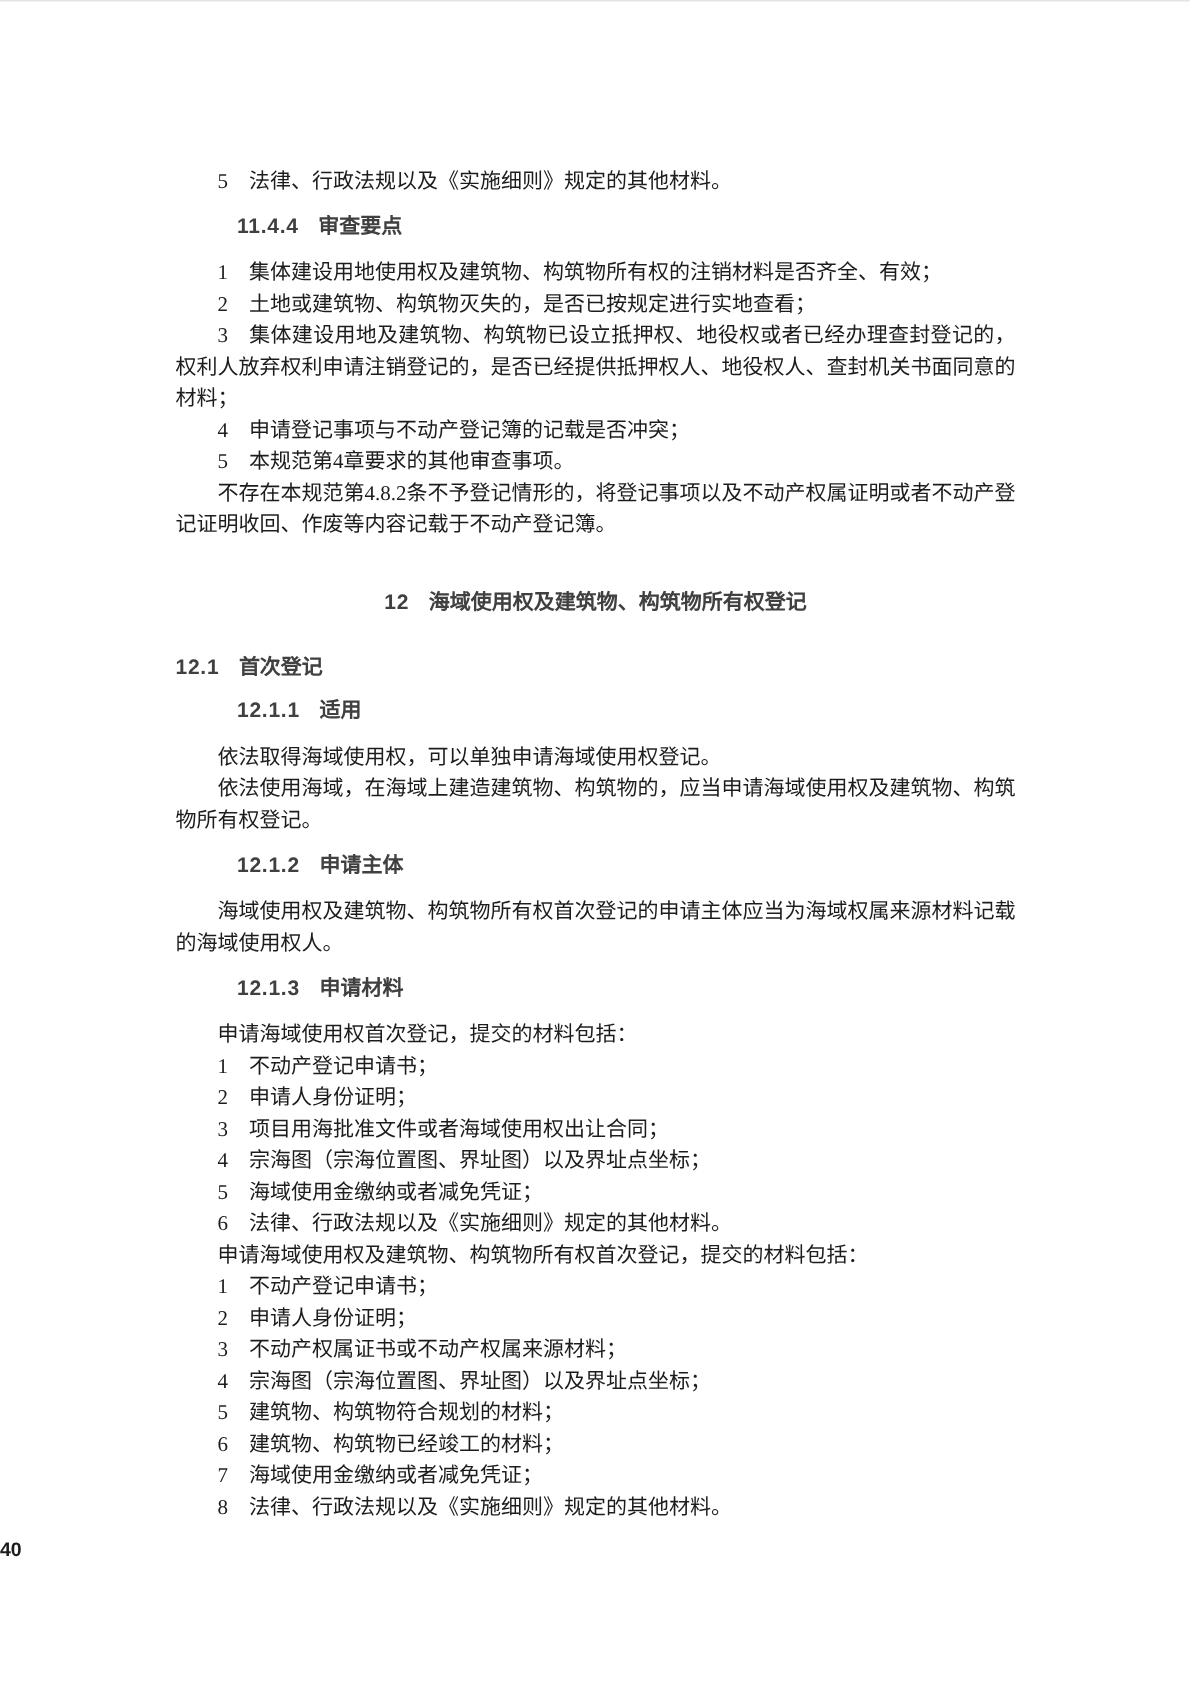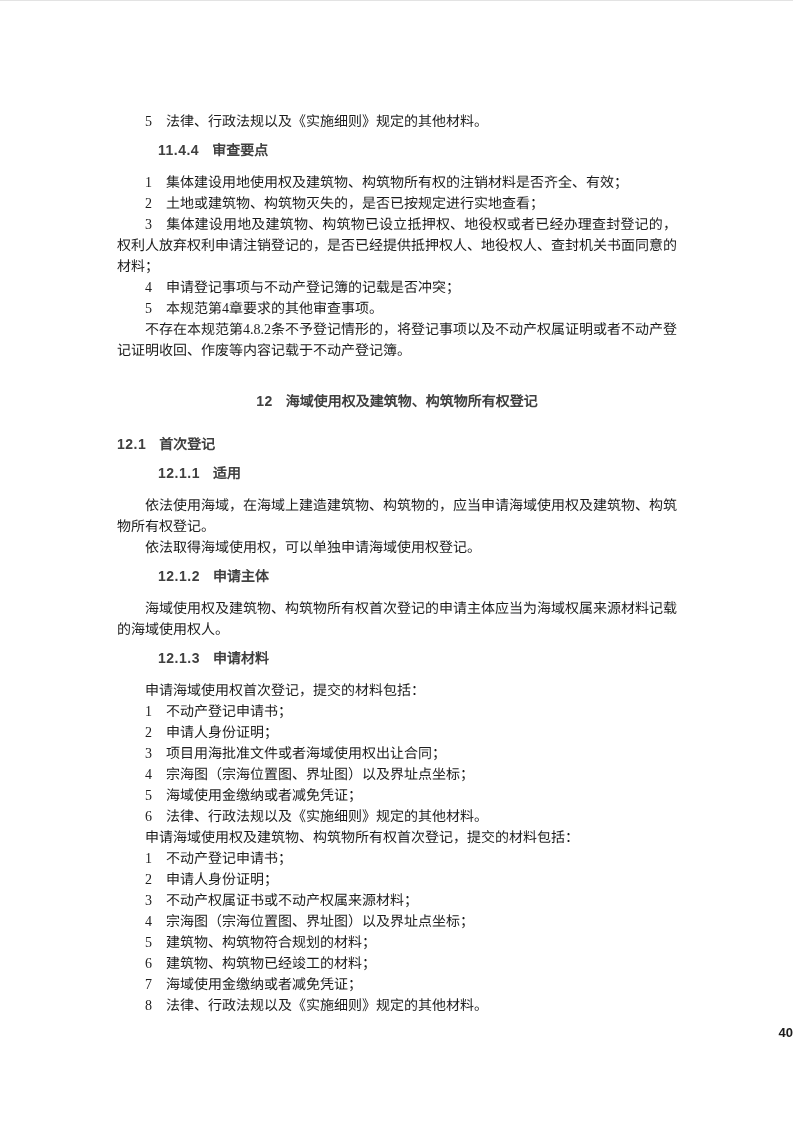--- a/index.html
+++ b/index.html
@@ -43,21 +43,21 @@
   }
   .h1 { margin: 30px 0 22px 0; text-align: center; }
   .h2 { margin: 22px 0 8px 0; }
   .h3 { margin: 8px 0 11px 0; padding-left: 41px; }
   .hnum { margin-right: 13px; letter-spacing: 0.5px; }
   .page-footer {
     position: absolute;
     top: 1024px;
     left: 0;
     width: 793px;
-    text-align: right;
+    text-align: left;
     font-family: "Liberation Sans", "DejaVu Sans", sans-serif;
     font-size: 13px;
     font-weight: 600;
     color: #1c1c1c;
     line-height: 16px;
   }
 </style>
 </head>
 <body style="background: rgb(255, 255, 255); color: rgb(28, 28, 28);">
 
@@ -66,22 +66,22 @@
     <div class="h3"><span class="hnum">11.4.4</span><span class="htitle">审查要点</span></div>
     <div class="list-item"><span class="num">1</span><span>集体建设用地使用权及建筑物、构筑物所有权的注销材料是否齐全、有效；</span></div>
     <div class="list-item"><span class="num">2</span><span>土地或建筑物、构筑物灭失的，是否已按规定进行实地查看；</span></div>
     <div class="list-item"><span class="num">3</span><span>集体建设用地及建筑物、构筑物已设立抵押权、地役权或者已经办理查封登记的，权利人放弃权利申请注销登记的，是否已经提供抵押权人、地役权人、查封机关书面同意的材料；</span></div>
     <div class="list-item"><span class="num">4</span><span>申请登记事项与不动产登记簿的记载是否冲突；</span></div>
     <div class="list-item"><span class="num">5</span><span>本规范第4章要求的其他审查事项。</span></div>
     <div class="para">不存在本规范第4.8.2条不予登记情形的，将登记事项以及不动产权属证明或者不动产登记证明收回、作废等内容记载于不动产登记簿。</div>
     <div class="h1"><span class="hnum">12</span><span class="htitle">海域使用权及建筑物、构筑物所有权登记</span></div>
     <div class="h2"><span class="hnum">12.1</span><span class="htitle">首次登记</span></div>
     <div class="h3"><span class="hnum">12.1.1</span><span class="htitle">适用</span></div>
+    <div class="para">依法取得海域使用权，可以单独申请海域使用权登记。</div>
     <div class="para">依法使用海域，在海域上建造建筑物、构筑物的，应当申请海域使用权及建筑物、构筑物所有权登记。</div>
-    <div class="para">依法取得海域使用权，可以单独申请海域使用权登记。</div>
     <div class="h3"><span class="hnum">12.1.2</span><span class="htitle">申请主体</span></div>
     <div class="para">海域使用权及建筑物、构筑物所有权首次登记的申请主体应当为海域权属来源材料记载的海域使用权人。</div>
     <div class="h3"><span class="hnum">12.1.3</span><span class="htitle">申请材料</span></div>
     <div class="para">申请海域使用权首次登记，提交的材料包括：</div>
     <div class="list-item"><span class="num">1</span><span>不动产登记申请书；</span></div>
     <div class="list-item"><span class="num">2</span><span>申请人身份证明；</span></div>
     <div class="list-item"><span class="num">3</span><span>项目用海批准文件或者海域使用权出让合同；</span></div>
     <div class="list-item"><span class="num">4</span><span>宗海图（宗海位置图、界址图）以及界址点坐标；</span></div>
     <div class="list-item"><span class="num">5</span><span>海域使用金缴纳或者减免凭证；</span></div>
     <div class="list-item"><span class="num">6</span><span>法律、行政法规以及《实施细则》规定的其他材料。</span></div>

